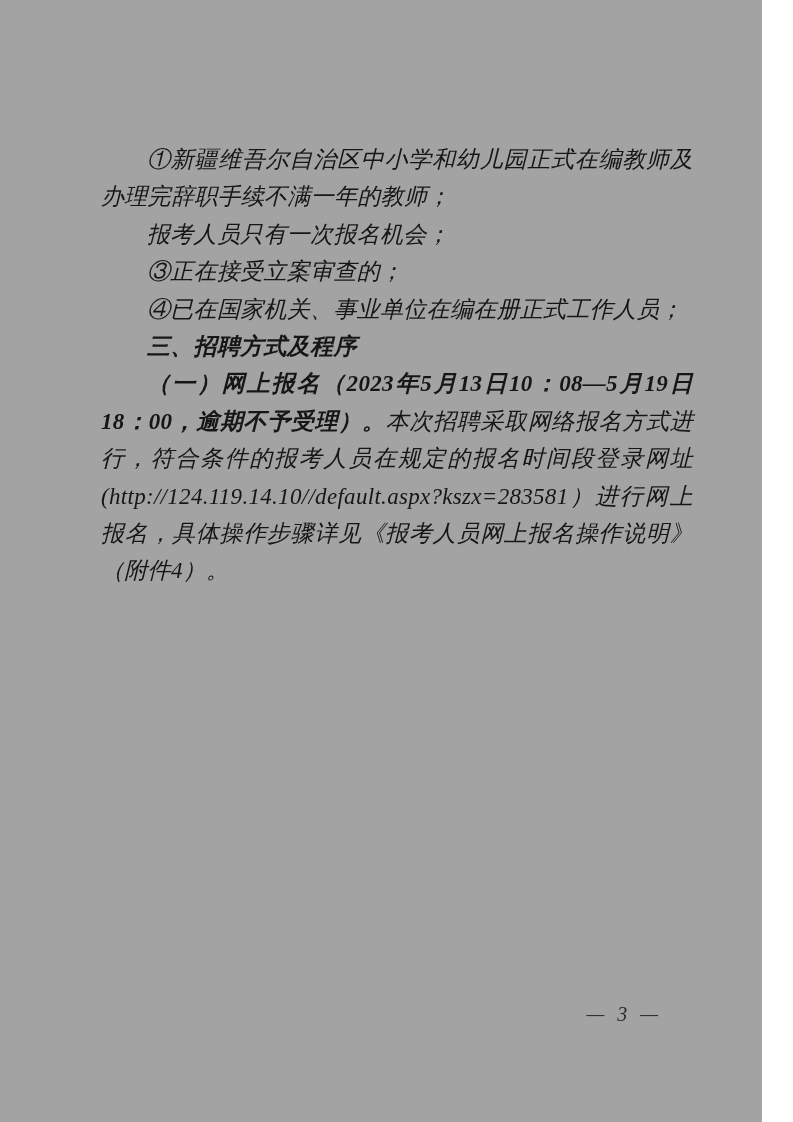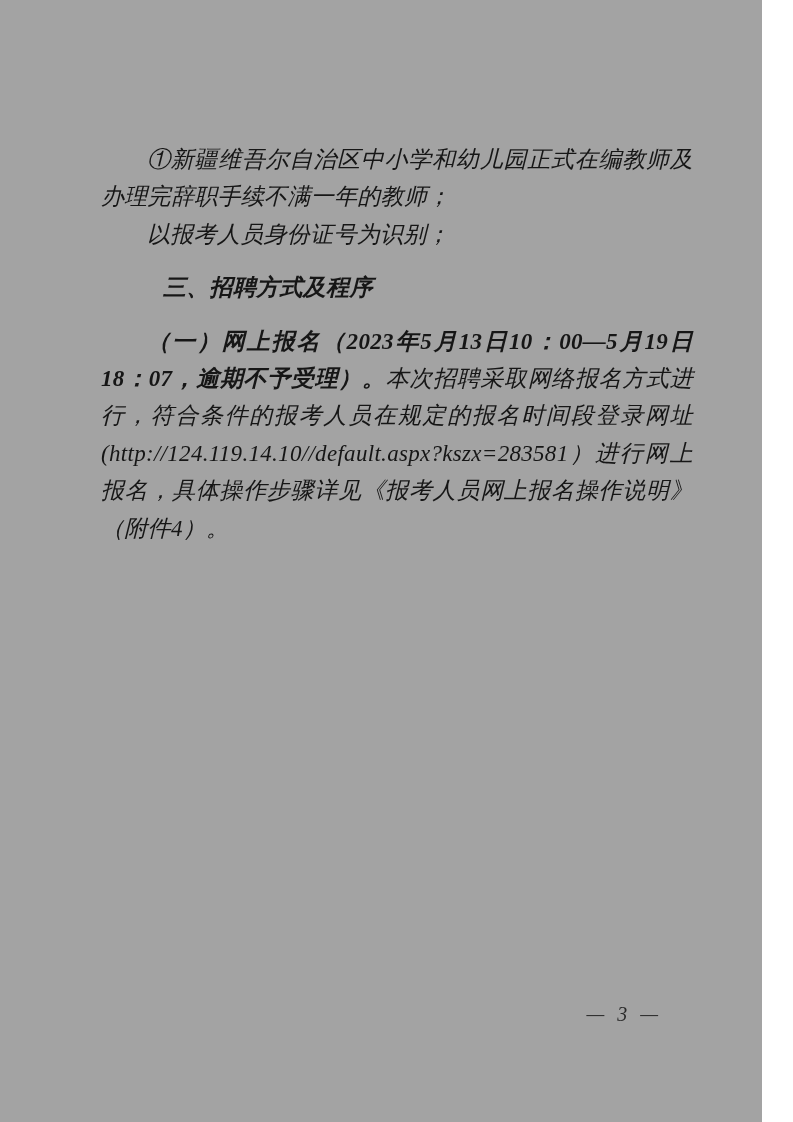--- a/index.html
+++ b/index.html
@@ -25,21 +25,21 @@
   }
   .para {
     margin: 0;
     font-size: 23px;
     line-height: 37.4px;
     text-align: justify;
     text-indent: 2em;
     letter-spacing: 0.3px;
   }
   .heading {
-    margin: 16px;
+    margin: 0;
     font-size: 23px;
     line-height: 37.4px;
     text-indent: 2em;
     font-family: "Liberation Sans", "DejaVu Sans", sans-serif;
     font-weight: 700;
     letter-spacing: 0.3px;
   }
   .bold-lead {
     font-weight: 700;
   }
@@ -55,30 +55,32 @@
   }
 </style>
 </head>
 <body>
 
 <div class="page">
   <div class="content">
 
     <p class="para">①新疆维吾尔自治区中小学和幼儿园正式在编教师及办理完辞职手续不满一年的教师；</p>
 
-    <p class="para">以报考人员身份证号为识别；</p>
+    <p class="para">报考人员只有一次报名机会；</p>
 
+    <p class="para">③正在接受立案审查的；</p>
 
+    <p class="para">④已在国家机关、事业单位在编在册正式工作人员；</p>
 
 
 
     <p class="heading">三、招聘方式及程序</p>
 
 
     <p class="para">
-      <span class="bold-lead">（一）网上报名（2023年5月13日10：00—5月19日18：07，逾期不予受理）。</span><span>本次招聘采取网络报名方式进行，符合条件的报考人员在规定的报名时间段登录网址(http://124.119.14.10//default.aspx?kszx=283581）进行网上报名，具体操作步骤详见《报考人员网上报名操作说明》（附件4）。</span>
+      <span class="bold-lead">（一）网上报名（2023年5月13日10：08—5月19日18：00，逾期不予受理）。</span><span>本次招聘采取网络报名方式进行，符合条件的报考人员在规定的报名时间段登录网址(http://124.119.14.10//default.aspx?kszx=283581）进行网上报名，具体操作步骤详见《报考人员网上报名操作说明》（附件4）。</span>
     </p>
 
 
   </div>
 
   <div class="page-number">— 3 —</div>
 </div>
 
 </body></html>

